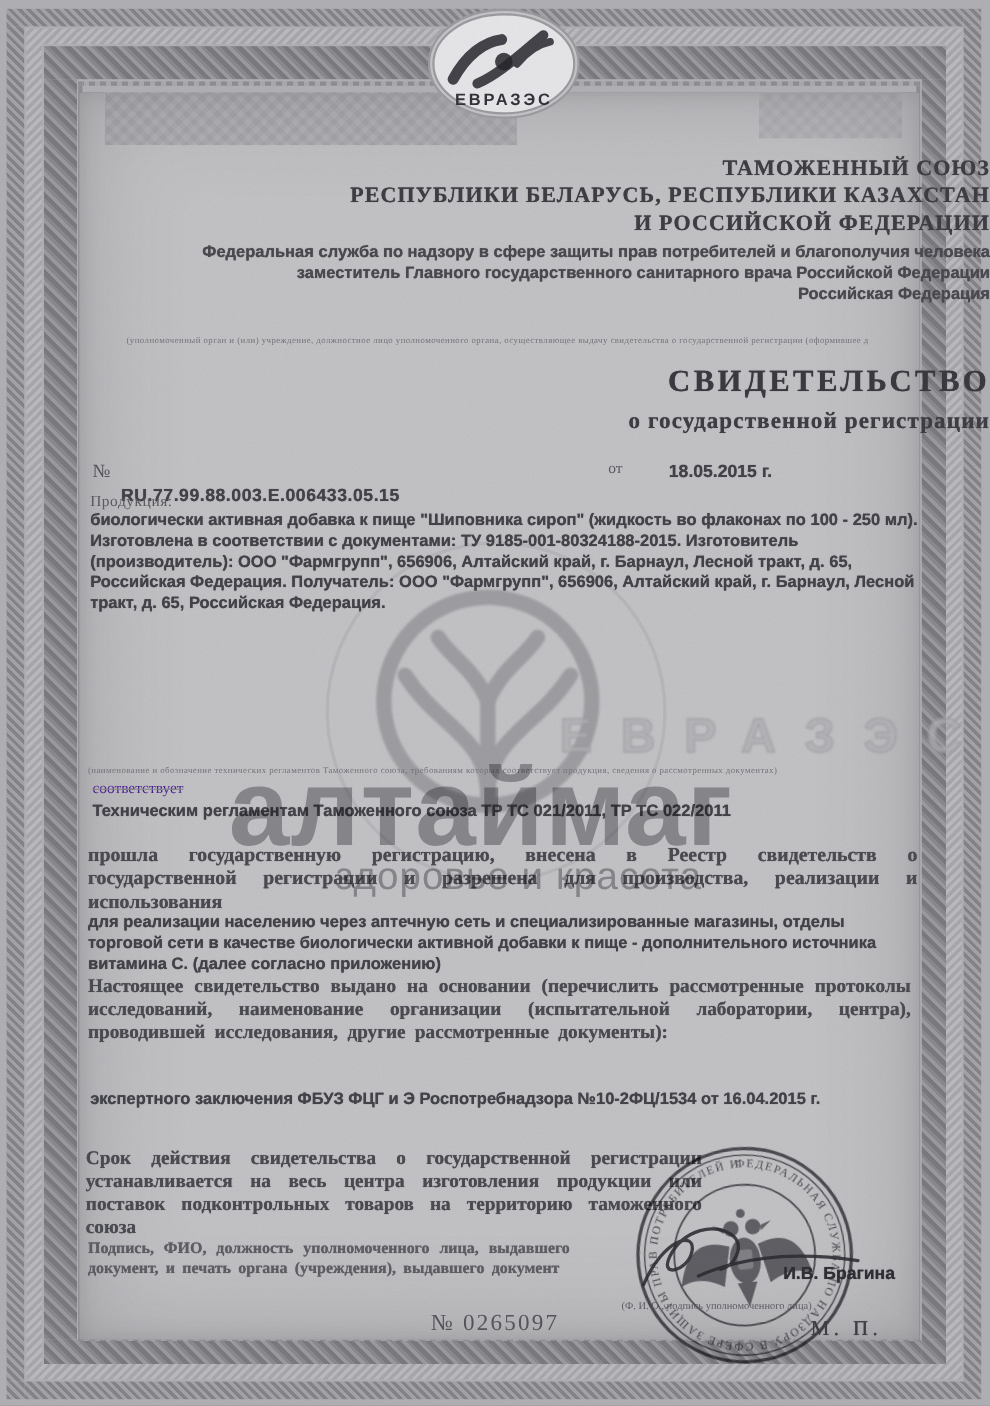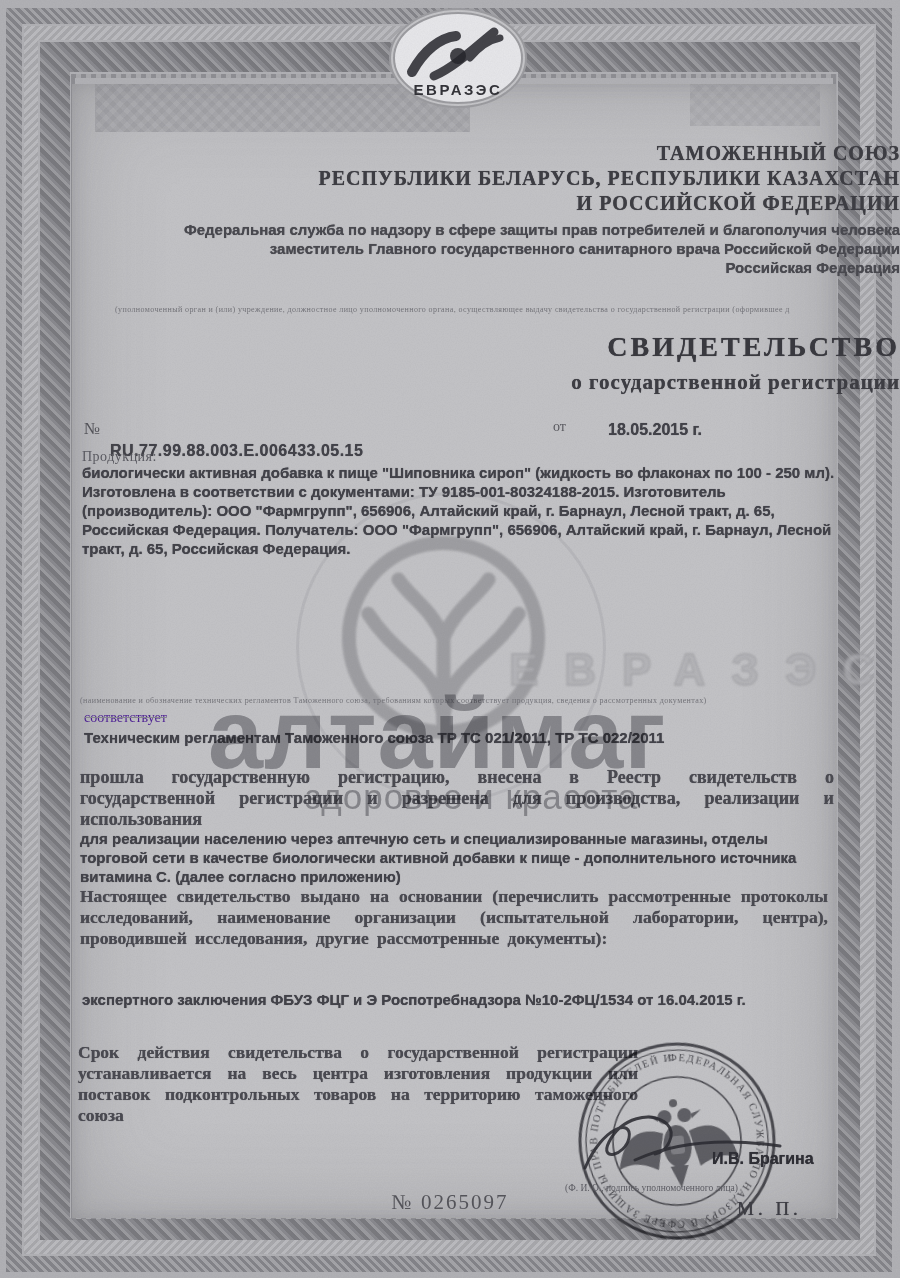--- a/index.html
+++ b/index.html
@@ -128,20 +128,21 @@
   <div class="abs z4 wm-brand" style="top:684px;left:208px;">алтаймаг</div>
   <div class="abs z4 wm-brand-sub" style="top:777px;left:305px;">здоровье и красота</div>
 
   <div class="abs z3 typed soft" style="top:829px;left:80px;width:757px;font-size:15px;line-height:19px;">для реализации населению через аптечную сеть и специализированные магазины, отделы торговой сети в качестве биологически активной добавки к пище - дополнительного источника витамина С. (далее согласно приложению)</div>
 
   <div class="abs z3 serifpara soft" style="top:886px;left:80px;width:748px;font-size:17.5px;line-height:21px;word-spacing:4px;">Настоящее свидетельство выдано на основании (перечислить рассмотренные протоколы исследований, наименование организации (испытательной лаборатории, центра), проводившей исследования, другие рассмотренные документы):</div>
   <div class="abs z3 typed soft" style="top:947px;left:82px;font-size:15px;margin-top:44px;">экспертного заключения ФБУЗ ФЦГ и Э Роспотребнадзора №10-2ФЦ/1534 от 16.04.2015 г.</div>
 
   <div class="abs z3 serifpara soft" style="top:1042px;left:78px;width:560px;font-size:17.5px;line-height:21px;word-spacing:5px;">Срок действия свидетельства о государственной регистрации устанавливается на весь центра изготовления продукции или поставок подконтрольных товаров на территорию таможенного союза</div>
 
+  <div class="abs z3 serifpara soft" style="top:1126px;left:80px;width:438px;font-size:14.5px;line-height:18px;color:#5e5e65;word-spacing:3px;">Подпись, ФИО, должность уполномоченного лица, выдавшего документ, и печать органа (учреждения), выдавшего документ</div>
 
   <div class="abs z3" style="top:1190px;left:330px;width:240px;text-align:center;font-size:21px;letter-spacing:2px;color:#55555b;filter:blur(.3px);">№ 0265097</div>
 
   <svg class="abs z5" style="left:572px;top:1036px;mix-blend-mode:multiply;opacity:.85;filter:blur(.5px);transform:rotate(-6deg);" width="210" height="210" viewBox="0 0 210 210">
     <defs>
       <path id="stc" d="M105,25 a80,80 0 1,1 -0.01,0"></path>
     </defs>
     <g fill="none" stroke="#45454c">
       <circle cx="105" cy="105" r="97" stroke-width="3"></circle>
       <circle cx="105" cy="105" r="91" stroke-width="1.2"></circle>

